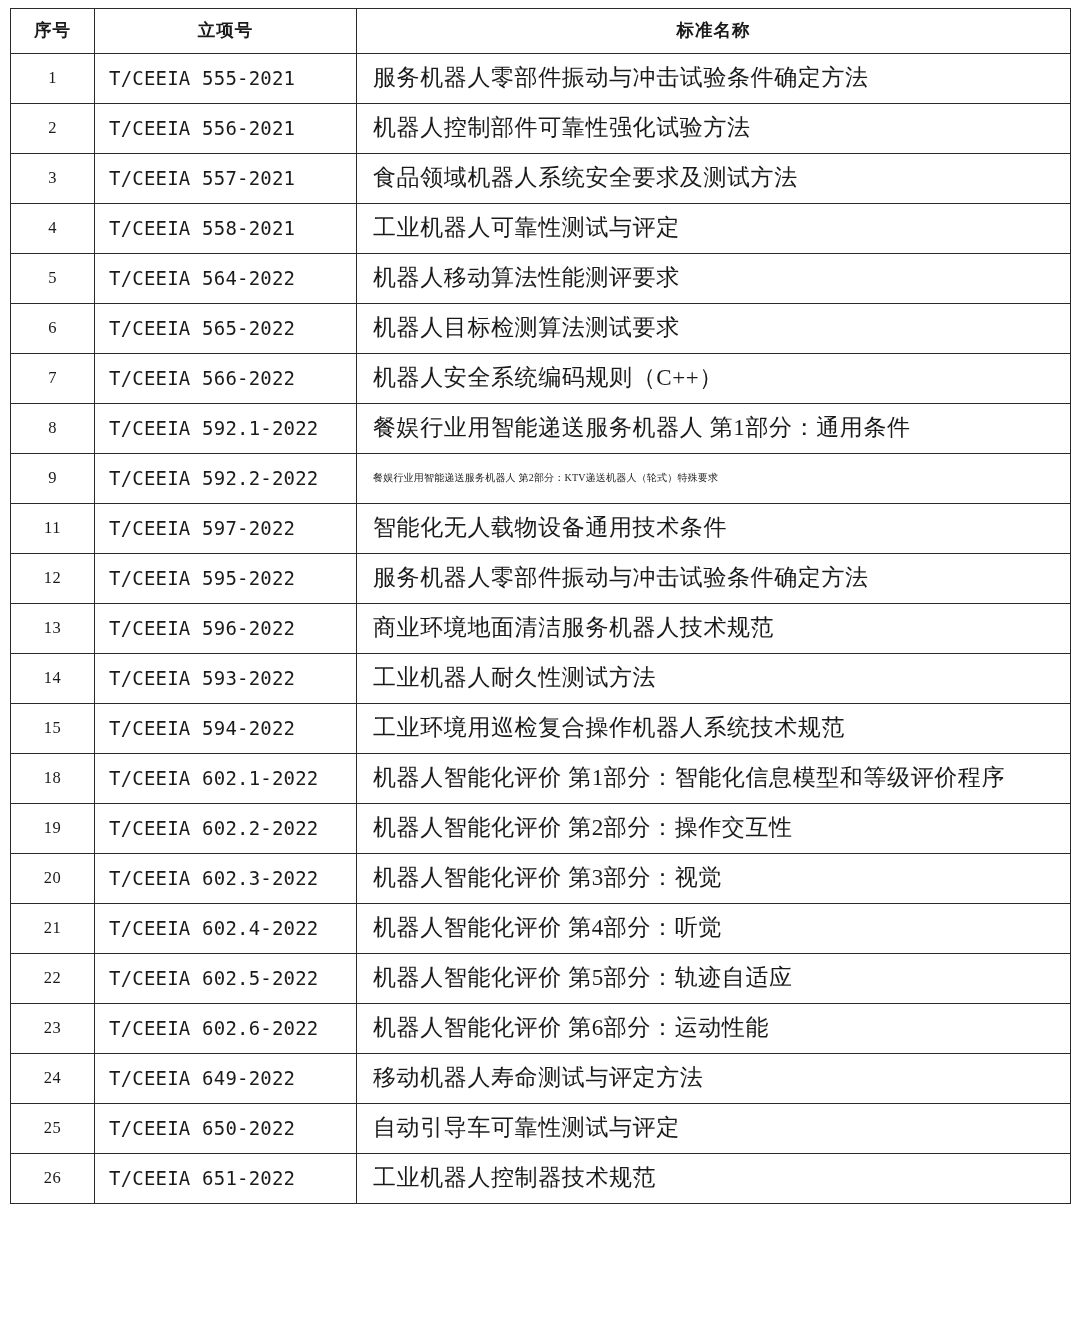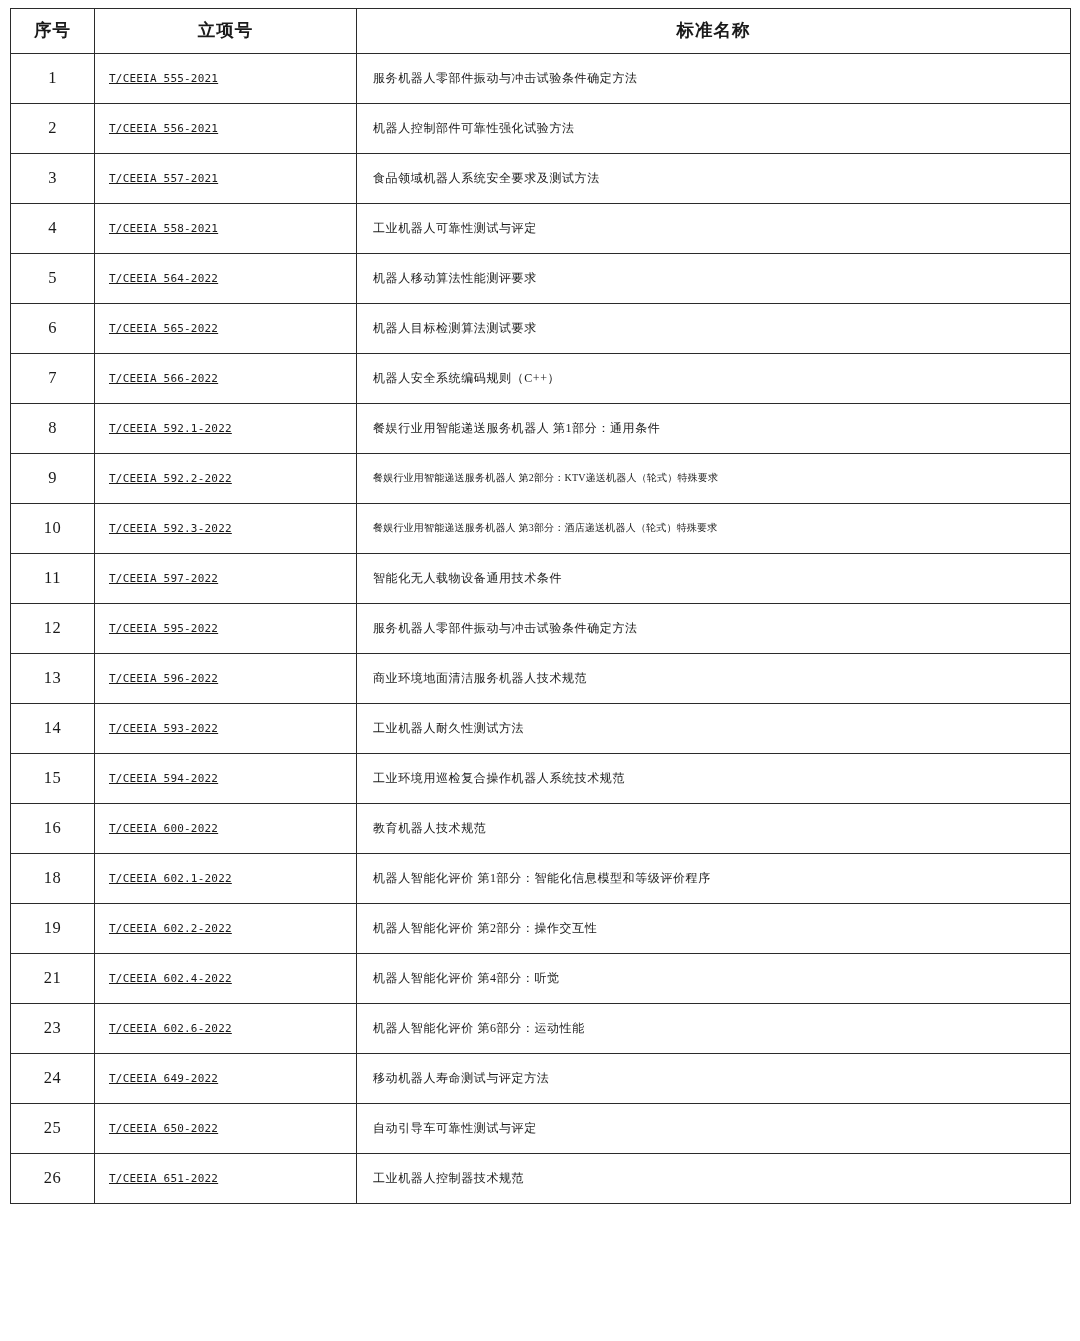--- a/index.html
+++ b/index.html
@@ -54,28 +54,27 @@
   .c-seq-cell {
     justify-content: center;
     font-family: "Liberation Serif", "DejaVu Serif", serif;
     font-size: 16.5px;
     letter-spacing: 0.5px;
   }
   .c-code-cell {
     justify-content: flex-start;
     padding-left: 14px;
     font-family: "DejaVu Sans Mono", "Liberation Mono", monospace;
-    font-size: 11px;
+    font-size: 19px;
     letter-spacing: 0.2px;
-    text-decoration: underline;
   }
   .c-name-cell {
     justify-content: flex-start;
     padding-left: 16px;
-    font-size: 12px;
+    font-size: 23px;
     letter-spacing: 0.6px;
     white-space: nowrap;
     overflow: hidden;
   }
   .c-name-cell.long {
     font-size: 10px;
     letter-spacing: 0.2px;
   }
 </style>
 </head>
@@ -196,31 +195,20 @@
           </td>
           <td>
             <div class="cell c-code-cell">T/CEEIA 592.2-2022</div>
           </td>
           <td>
             <div class="cell c-name-cell long">餐娱行业用智能递送服务机器人 第2部分：KTV递送机器人（轮式）特殊要求</div>
           </td>
         </tr>
         <tr>
           <td>
-            <div class="cell c-seq-cell">10</div>
-          </td>
-          <td>
-            <div class="cell c-code-cell">T/CEEIA 592.3-2022</div>
-          </td>
-          <td>
-            <div class="cell c-name-cell long">餐娱行业用智能递送服务机器人 第3部分：酒店递送机器人（轮式）特殊要求</div>
-          </td>
-        </tr>
-        <tr>
-          <td>
             <div class="cell c-seq-cell">11</div>
           </td>
           <td>
             <div class="cell c-code-cell">T/CEEIA 597-2022</div>
           </td>
           <td>
             <div class="cell c-name-cell">智能化无人载物设备通用技术条件</div>
           </td>
         </tr>
         <tr>
@@ -262,31 +250,20 @@
           </td>
           <td>
             <div class="cell c-code-cell">T/CEEIA 594-2022</div>
           </td>
           <td>
             <div class="cell c-name-cell">工业环境用巡检复合操作机器人系统技术规范</div>
           </td>
         </tr>
         <tr>
           <td>
-            <div class="cell c-seq-cell">16</div>
-          </td>
-          <td>
-            <div class="cell c-code-cell">T/CEEIA 600-2022</div>
-          </td>
-          <td>
-            <div class="cell c-name-cell">教育机器人技术规范</div>
-          </td>
-        </tr>
-        <tr>
-          <td>
             <div class="cell c-seq-cell">18</div>
           </td>
           <td>
             <div class="cell c-code-cell">T/CEEIA 602.1-2022</div>
           </td>
           <td>
             <div class="cell c-name-cell">机器人智能化评价 第1部分：智能化信息模型和等级评价程序</div>
           </td>
         </tr>
         <tr>
@@ -295,27 +272,49 @@
           </td>
           <td>
             <div class="cell c-code-cell">T/CEEIA 602.2-2022</div>
           </td>
           <td>
             <div class="cell c-name-cell">机器人智能化评价 第2部分：操作交互性</div>
           </td>
         </tr>
         <tr>
           <td>
+            <div class="cell c-seq-cell">20</div>
+          </td>
+          <td>
+            <div class="cell c-code-cell">T/CEEIA 602.3-2022</div>
+          </td>
+          <td>
+            <div class="cell c-name-cell">机器人智能化评价 第3部分：视觉</div>
+          </td>
+        </tr>
+        <tr>
+          <td>
             <div class="cell c-seq-cell">21</div>
           </td>
           <td>
             <div class="cell c-code-cell">T/CEEIA 602.4-2022</div>
           </td>
           <td>
             <div class="cell c-name-cell">机器人智能化评价 第4部分：听觉</div>
+          </td>
+        </tr>
+        <tr>
+          <td>
+            <div class="cell c-seq-cell">22</div>
+          </td>
+          <td>
+            <div class="cell c-code-cell">T/CEEIA 602.5-2022</div>
+          </td>
+          <td>
+            <div class="cell c-name-cell">机器人智能化评价 第5部分：轨迹自适应</div>
           </td>
         </tr>
         <tr>
           <td>
             <div class="cell c-seq-cell">23</div>
           </td>
           <td>
             <div class="cell c-code-cell">T/CEEIA 602.6-2022</div>
           </td>
           <td>

